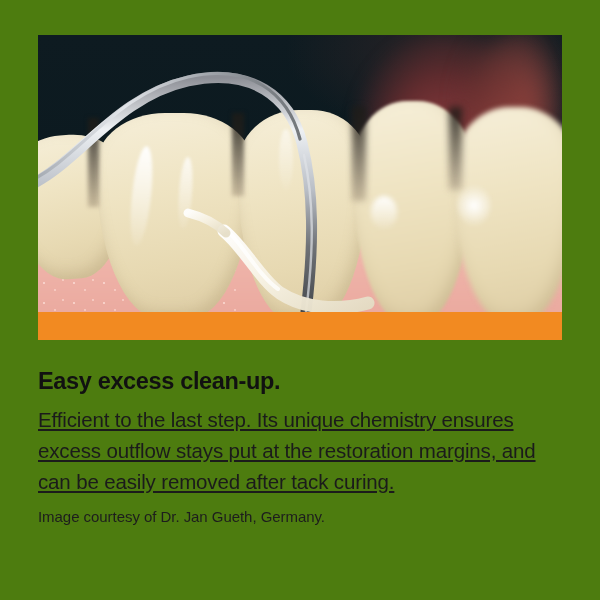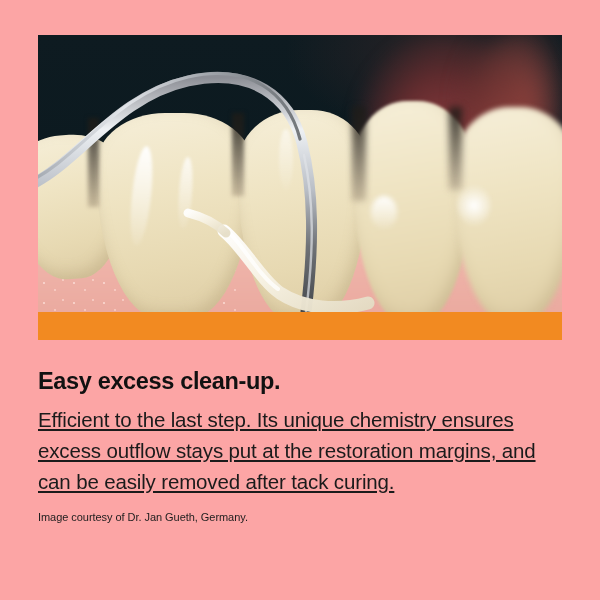--- a/index.html
+++ b/index.html
@@ -12,21 +12,21 @@
     height: 600px;
     overflow: hidden;
     font-family: "Liberation Sans", sans-serif;
     -webkit-font-smoothing: antialiased;
   }
 
   .card {
     position: relative;
     width: 600px;
     height: 600px;
-    background: #fca5a5;
+    background: #4d7c0f;
     box-sizing: border-box;
   }
 
   
   .photo-wrap {
     position: absolute;
     left: 38px;
     top: 35px;
     width: 524px;
     height: 277px;
@@ -162,21 +162,21 @@
     font-size: 20.5px;
     font-weight: normal;
     letter-spacing: -0.15px;
     color: #1b1b1b;
     line-height: 31px;
     max-width: 520px;
     text-decoration: underline;
   }
   .caption {
     margin: 12px 0 0 0;
-    font-size: 11px;
+    font-size: 15px;
     letter-spacing: -0.05px;
     color: #1d1d1d;
     line-height: 16px;
   }
 </style>
 </head>
 <body>
 
 <div class="card">
 

